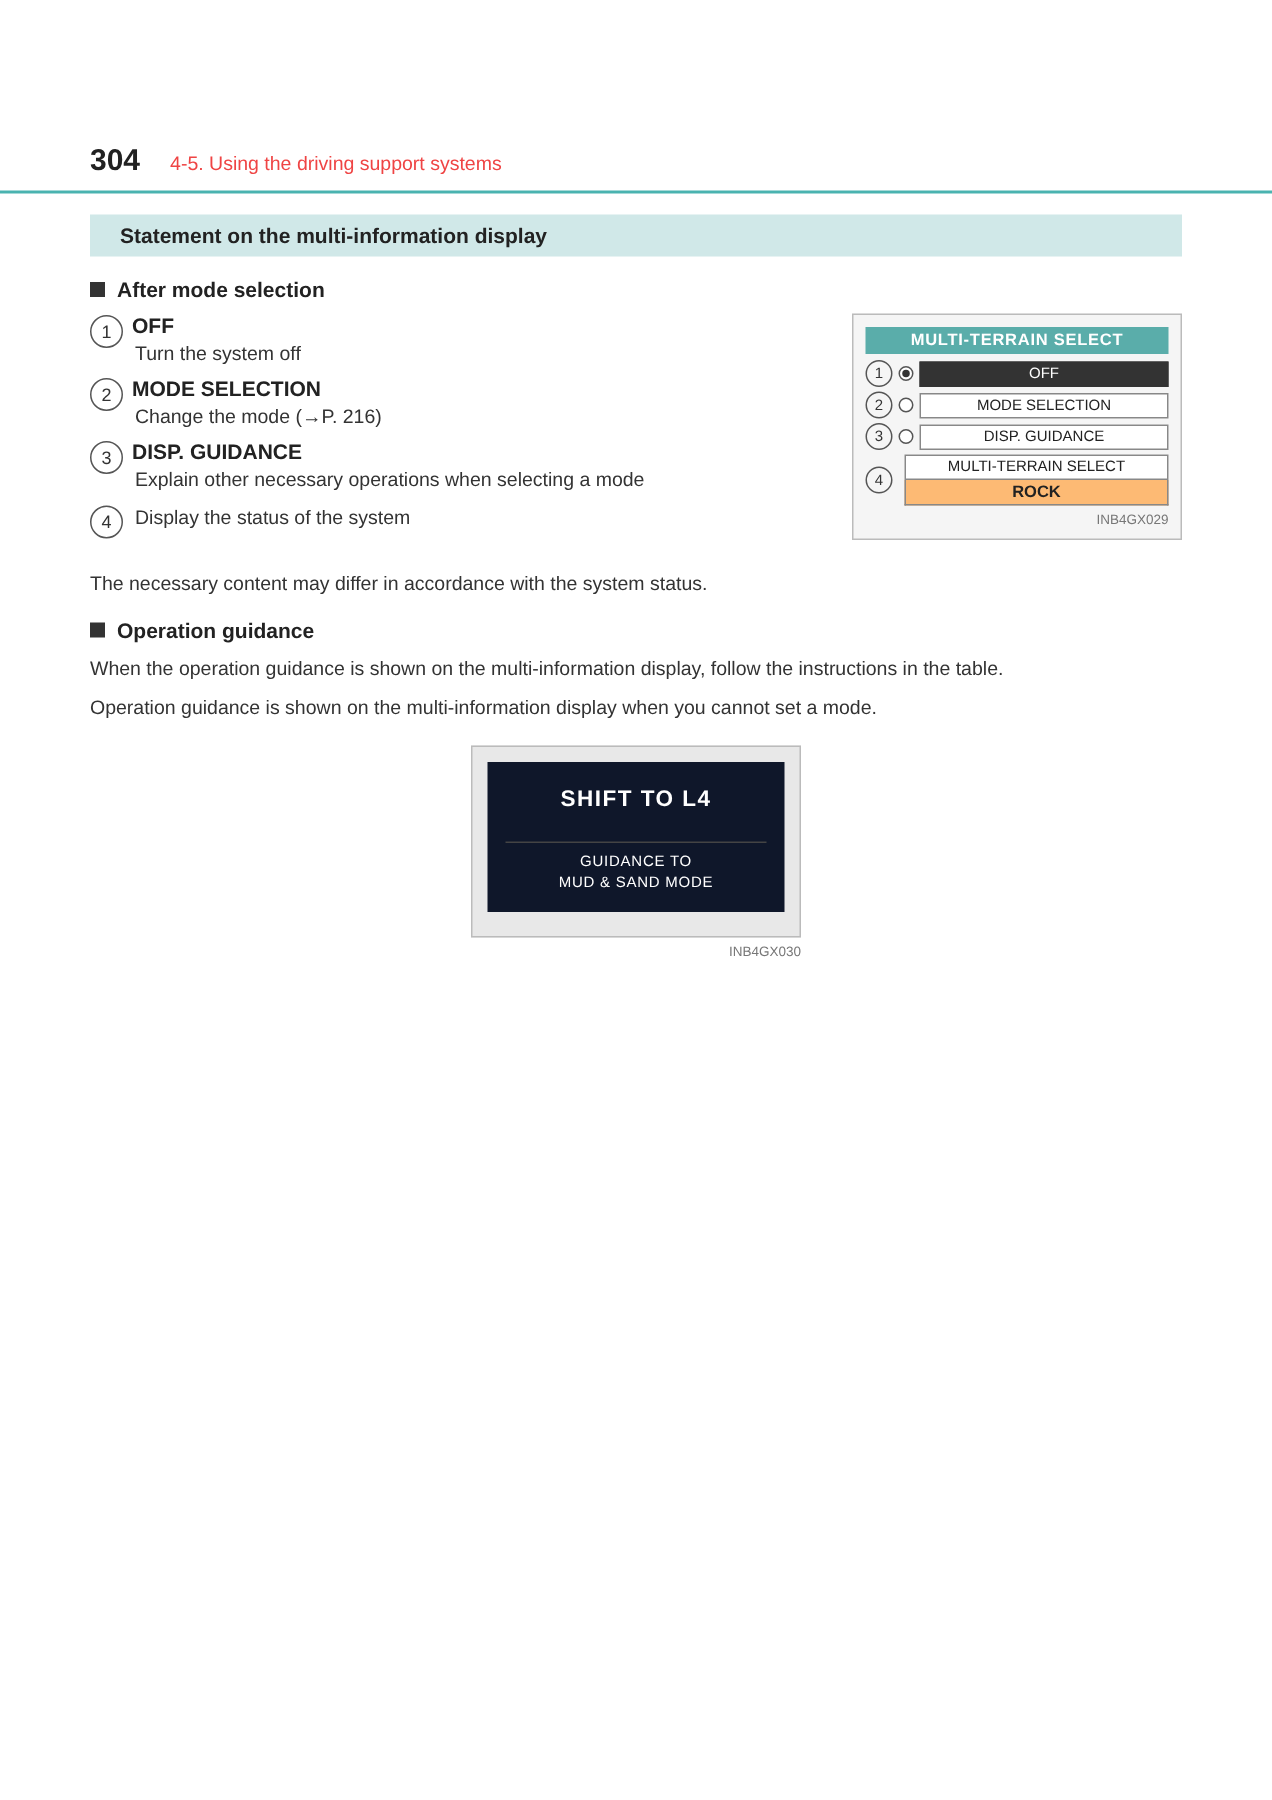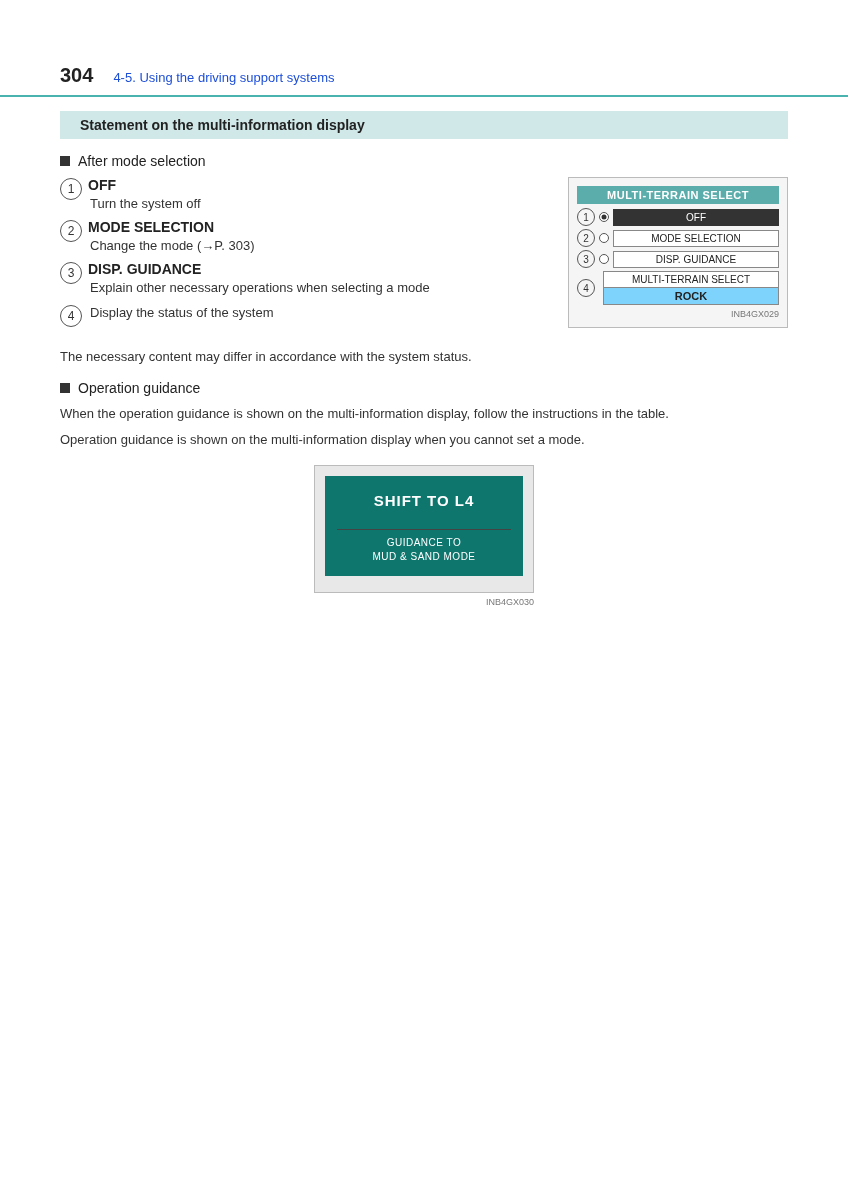--- a/index.html
+++ b/index.html
@@ -16,34 +16,34 @@
       width: 848px;
       min-height: 1200px;
       padding: 0;
       position: relative;
     }
 
     
     .header {
       display: flex;
       align-items: baseline;
-      padding: 64px 60px 8px 60px;
+      padding: 96px 60px 8px 60px;
       border-bottom: 2px solid #4ab3b0;
     }
 
     .page-number {
       font-size: 20px;
       font-weight: bold;
       color: #222;
       margin-right: 20px;
     }
 
     .header-title {
       font-size: 13px;
-      color: #1d4ed8;
+      color: #ef4444;
       text-align: right;
     }
 
     
     .main-content {
       padding: 0 60px;
     }
 
     
     .section-box {
@@ -70,21 +70,21 @@
       width: 10px;
       height: 10px;
       background: #333;
       display: inline-block;
       margin-right: 8px;
       flex-shrink: 0;
     }
 
     .subsection-title {
       font-size: 14px;
-      font-weight: normal;
+      font-weight: bold;
     }
 
     
     .two-col {
       display: flex;
       gap: 20px;
       margin-bottom: 14px;
     }
 
     .left-col {
@@ -221,21 +221,21 @@
       width: 100%;
     }
 
     .mts-bottom-value {
       font-size: 11px;
       font-weight: bold;
       text-align: center;
       border: 1px solid #888;
       border-top: none;
       padding: 2px 6px;
-      background: #7dd3fc;
+      background: #fdba74;
       width: 100%;
     }
 
     .mts-code {
       font-size: 9px;
       color: #777;
       text-align: right;
       margin-top: 4px;
     }
 
@@ -263,21 +263,21 @@
     }
 
     .shift-panel {
       border: 1px solid #bbb;
       background: #e8e8e8;
       padding: 10px;
       width: 220px;
     }
 
     .shift-screen {
-      background: #0f766e;
+      background: #0f172a;
       padding: 16px 12px 12px 12px;
       margin-bottom: 6px;
     }
 
     .shift-main-text {
       color: #fff;
       font-size: 15px;
       font-weight: bold;
       text-align: center;
       letter-spacing: 1px;
@@ -334,21 +334,21 @@
           <div class="item-content">
             <div class="item-title">OFF</div>
             <div class="item-desc">Turn the system off</div>
           </div>
         </div>
 
         <div class="list-item">
           <div class="item-number">2</div>
           <div class="item-content">
             <div class="item-title">MODE SELECTION</div>
-            <div class="item-desc">Change the mode (→P. 303)</div>
+            <div class="item-desc">Change the mode (→P. 216)</div>
           </div>
         </div>
 
         <div class="list-item">
           <div class="item-number">3</div>
           <div class="item-content">
             <div class="item-title">DISP. GUIDANCE</div>
             <div class="item-desc">Explain other necessary operations when selecting a mode</div>
           </div>
         </div>

